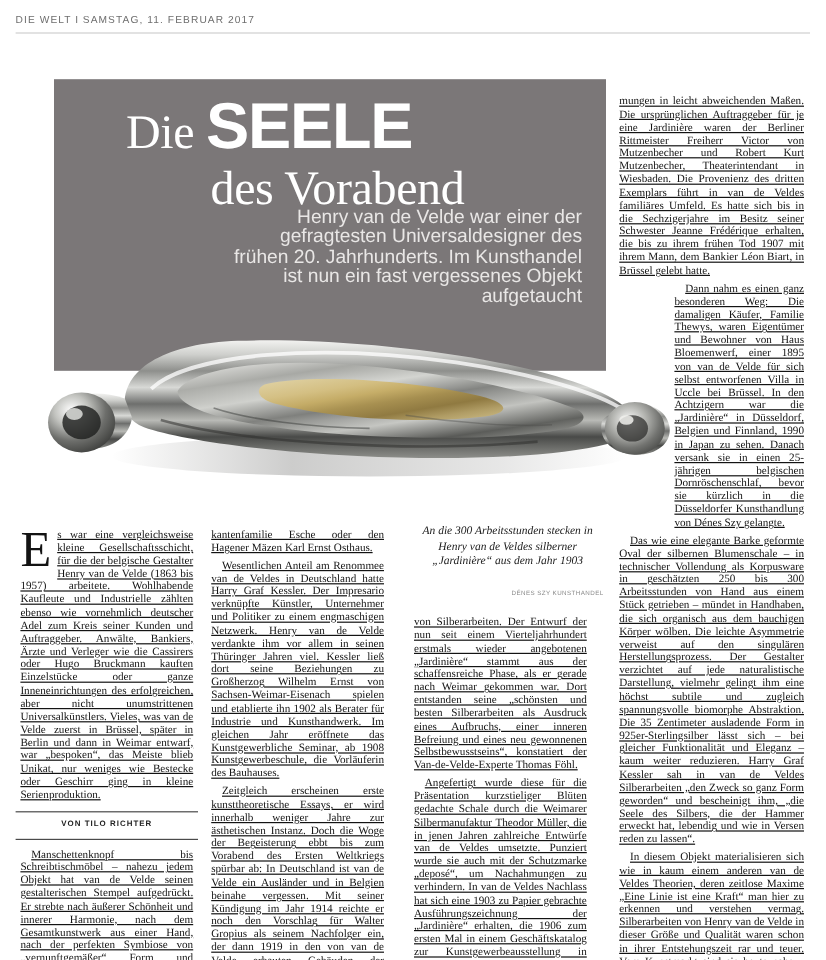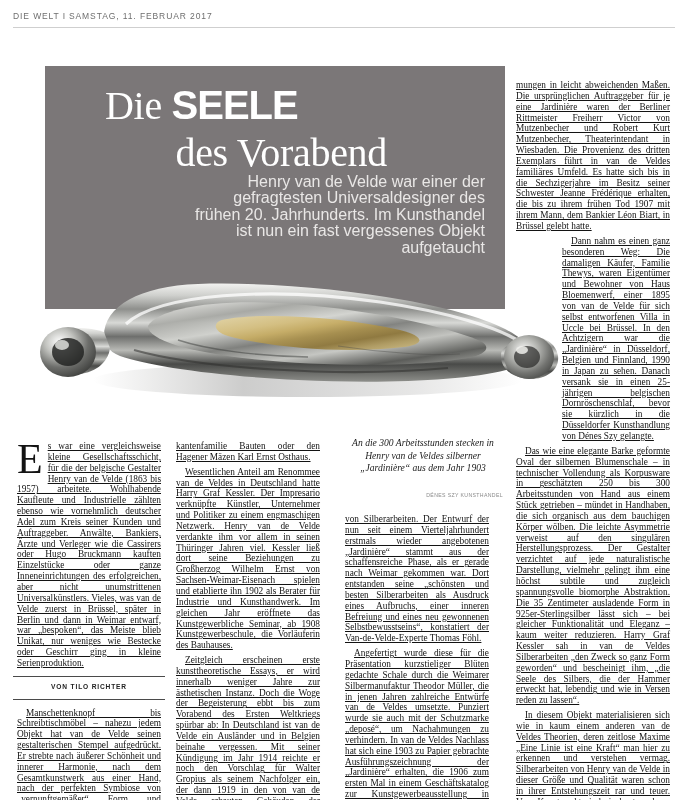--- a/index.html
+++ b/index.html
@@ -53,21 +53,21 @@
     width: 300px;
     color: #ffffff;
     font-family: "Liberation Serif", serif;
     font-size: 40px;
     line-height: 47px;
     letter-spacing: -0.3px;
   }
   .hero-title .bold {
     font-family: "Liberation Sans", sans-serif;
     font-weight: bold;
-    font-size: 40px;
+    font-size: 54px;
     letter-spacing: -1px;
   }
   .hero-title .line2 {
     display: block;
     text-align: right;
     padding-right: 18px;
   }
   .hero-sub {
     position: absolute;
     left: 150px;
@@ -273,21 +273,21 @@
 <div class="caption">An die 300 Arbeitsstunden stecken in Henry van de Veldes silberner „Jardinière“ aus dem Jahr 1903</div>
 <div class="credit">DÉNES SZY KUNSTHANDEL</div>
 
 <div class="col" id="col1">
   <p><span class="dropcap">E</span><span>s war eine vergleichsweise kleine Gesellschaftsschicht, für die der belgische Gestalter Henry van de Velde (1863 bis 1957) arbeitete. Wohlhabende Kaufleute und Industrielle zählten ebenso wie vornehmlich deutscher Adel zum Kreis seiner Kunden und Auftraggeber. Anwälte, Bankiers, Ärzte und Verleger wie die Cassirers oder Hugo Bruckmann kauften Einzelstücke oder ganze Inneneinrichtungen des erfolgreichen, aber nicht unumstrittenen Universalkünstlers. Vieles, was van de Velde zuerst in Brüssel, später in Berlin und dann in Weimar entwarf, war „bespoken“, das Meiste blieb Unikat, nur weniges wie Bestecke oder Geschirr ging in kleine Serienproduktion.</span></p>
   <div class="byline">VON TILO RICHTER</div>
   <p style="text-indent:9px">Manschettenknopf bis Schreibtischmöbel – nahezu jedem Objekt hat van de Velde seinen gestalterischen Stempel aufgedrückt. Er strebte nach äußerer Schönheit und innerer Harmonie, nach dem Gesamtkunstwerk aus einer Hand, nach der perfekten Symbiose von „vernunftgemäßer“ Form und unverstellter Funktion. Beispielhaft zeigt sich das in den bis heute erhaltenen Bauten und Interieurs für die Chemnitzer Textilfabri-</p>
 </div>
 
 <div class="col" id="col2">
-  <p>kantenfamilie Bauten oder den Hagener Mäzen Karl Ernst Osthaus.</p>
+  <p>kantenfamilie Esche oder den Hagener Mäzen Karl Ernst Osthaus.</p>
   <p>Wesentlichen Anteil am Renommee van de Veldes in Deutschland hatte Harry Graf Kessler. Der Impresario verknüpfte Künstler, Unternehmer und Politiker zu einem engmaschigen Netzwerk. Henry van de Velde verdankte ihm vor allem in seinen Thüringer Jahren viel. Kessler ließ dort seine Beziehungen zu Großherzog Wilhelm Ernst von Sachsen-Weimar-Eisenach spielen und etablierte ihn 1902 als Berater für Industrie und Kunsthandwerk. Im gleichen Jahr eröffnete das Kunstgewerbliche Seminar, ab 1908 Kunstgewerbeschule, die Vorläuferin des Bauhauses.</p>
   <p>Zeitgleich erscheinen erste kunsttheoretische Essays, er wird innerhalb weniger Jahre zur ästhetischen Instanz. Doch die Woge der Begeisterung ebbt bis zum Vorabend des Ersten Weltkriegs spürbar ab: In Deutschland ist van de Velde ein Ausländer und in Belgien beinahe vergessen. Mit seiner Kündigung im Jahr 1914 reichte er noch den Vorschlag für Walter Gropius als seinem Nachfolger ein, der dann 1919 in den von van de Velde erbauten Gebäuden der ehemaligen Kunstgewerbeschule das Bauhaus eröffnet.</p>
   <p>Ab etwa 1897/98 beschäftigte sich Henry van de Velde mit dem Entwurf</p>
 </div>
 
 <div class="col" id="col3">
   <p>von Silberarbeiten. Der Entwurf der nun seit einem Vierteljahrhundert erstmals wieder angebotenen „Jardinière“ stammt aus der schaffensreiche Phase, als er gerade nach Weimar gekommen war. Dort entstanden seine „schönsten und besten Silberarbeiten als Ausdruck eines Aufbruchs, einer inneren Befreiung und eines neu gewonnenen Selbstbewusstseins“, konstatiert der Van-de-Velde-Experte Thomas Föhl.</p>
   <p>Angefertigt wurde diese für die Präsentation kurzstieliger Blüten gedachte Schale durch die Weimarer Silbermanufaktur Theodor Müller, die in jenen Jahren zahlreiche Entwürfe van de Veldes umsetzte. Punziert wurde sie auch mit der Schutzmarke „deposé“, um Nachahmungen zu verhindern. In van de Veldes Nachlass hat sich eine 1903 zu Papier gebrachte Ausführungszeichnung der „Jardinière“ erhalten, die 1906 zum ersten Mal in einem Geschäftskatalog zur Kunstgewerbeausstellung in Dresden publiziert wurde. Vermutlich gibt es nur drei Ausfor-</p>
 </div>
 

